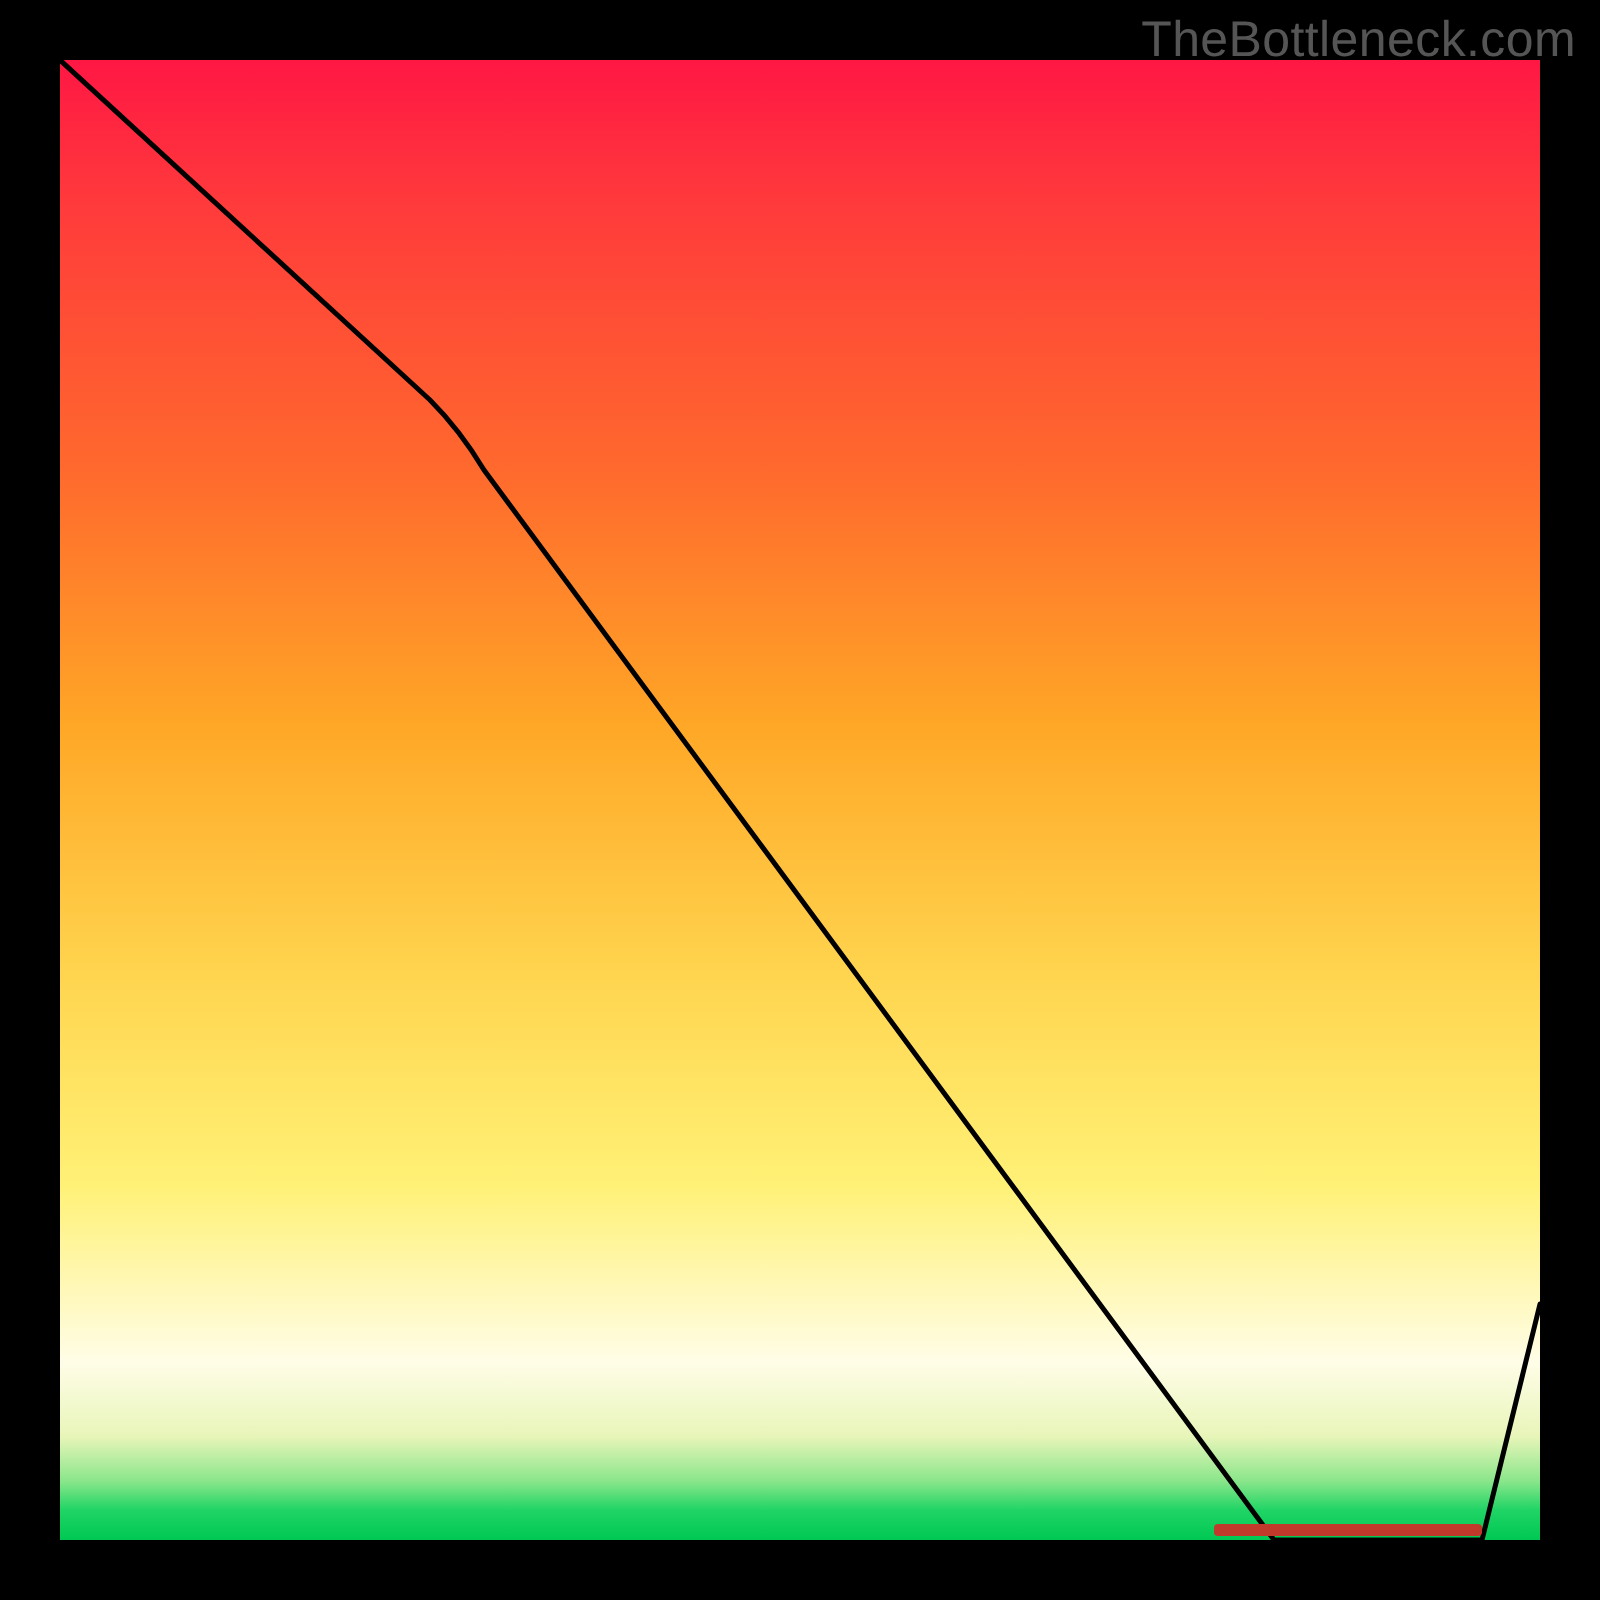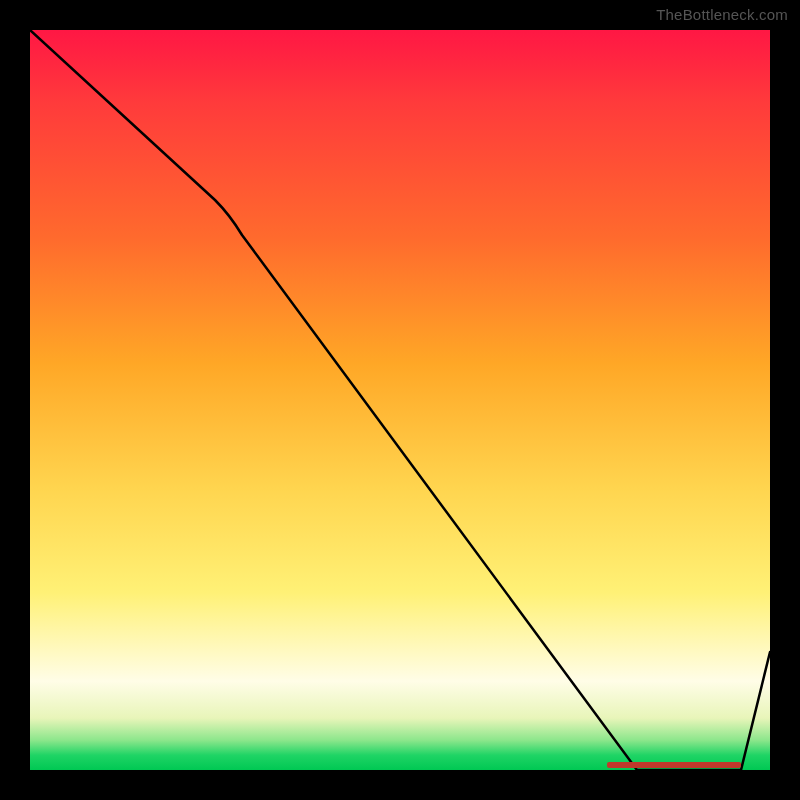--- a/index.html
+++ b/index.html
@@ -53,21 +53,21 @@
     top: 0;
     width: 100%;
     height: 100%;
     pointer-events: none;
   }
   .attribution {
     position: absolute;
     top: 6px;
     right: 12px;
     color: #555555;
-    font-size: 15px;
+    font-size: 25px;
     font-weight: 400;
     letter-spacing: 0.2px;
     user-select: none;
   }
   .bottom-marker {
     position: absolute;
     height: 6px;
     background: #c0392b; 
     border-radius: 2px;
   }

